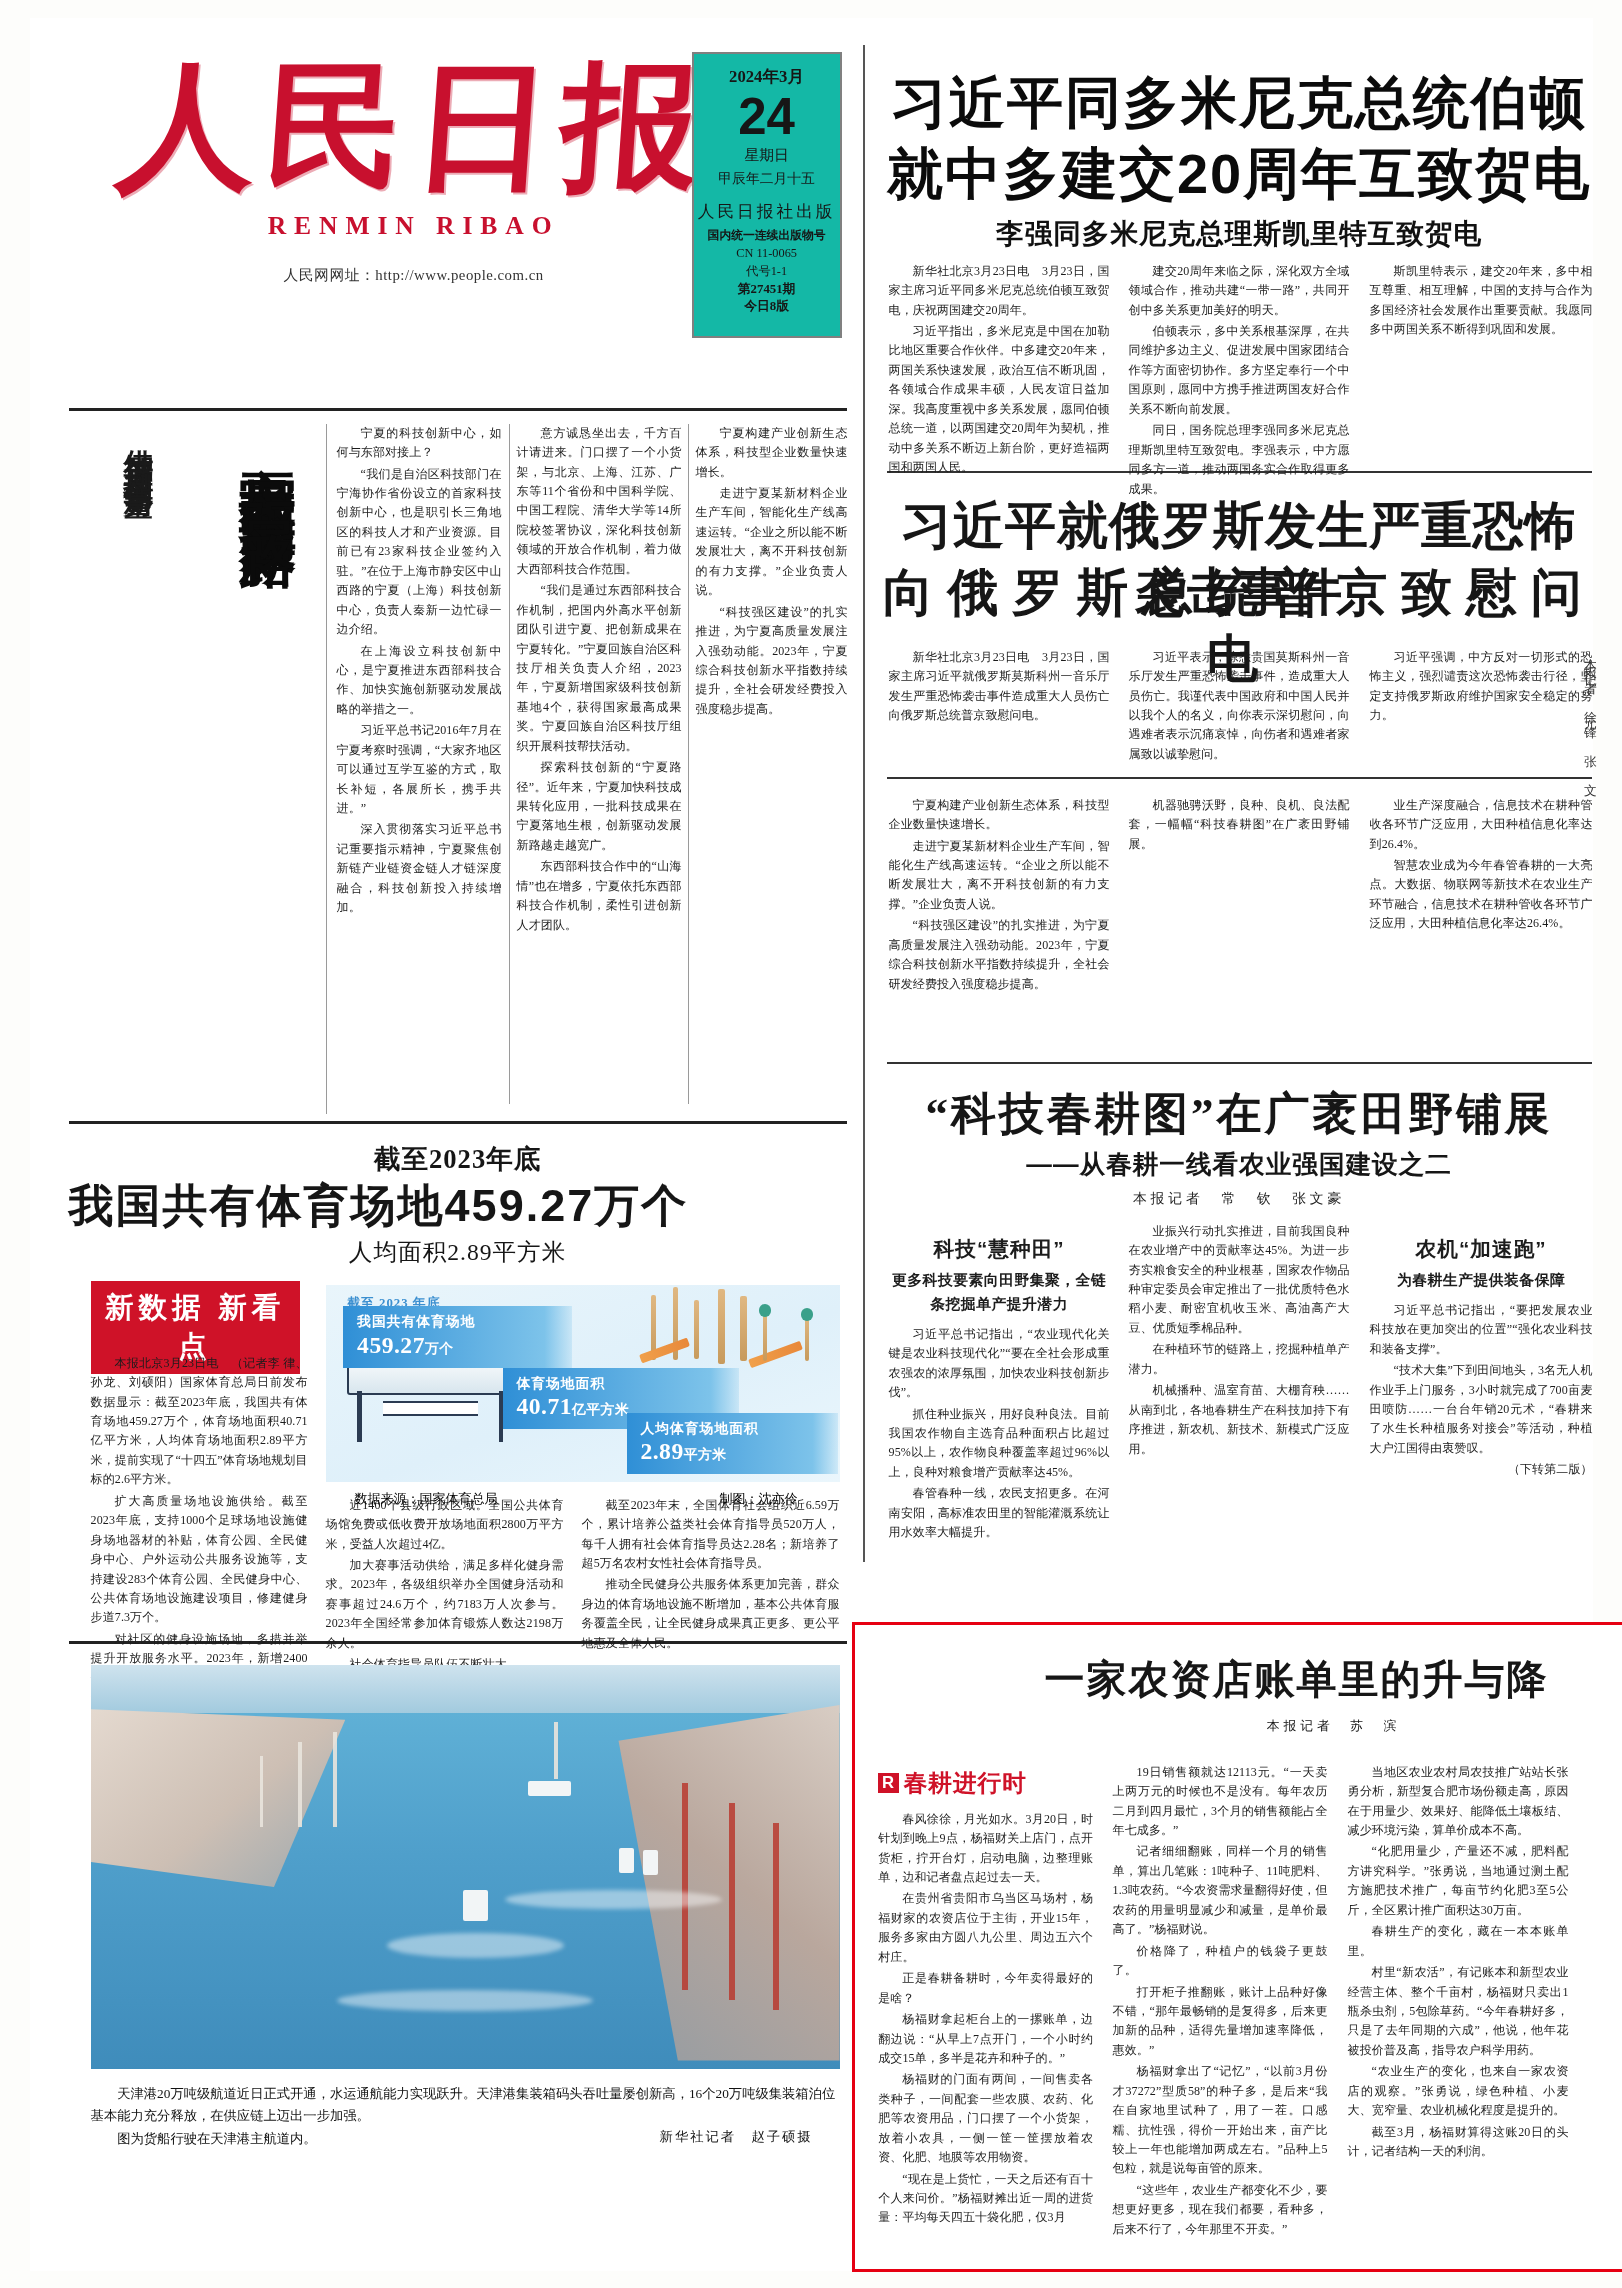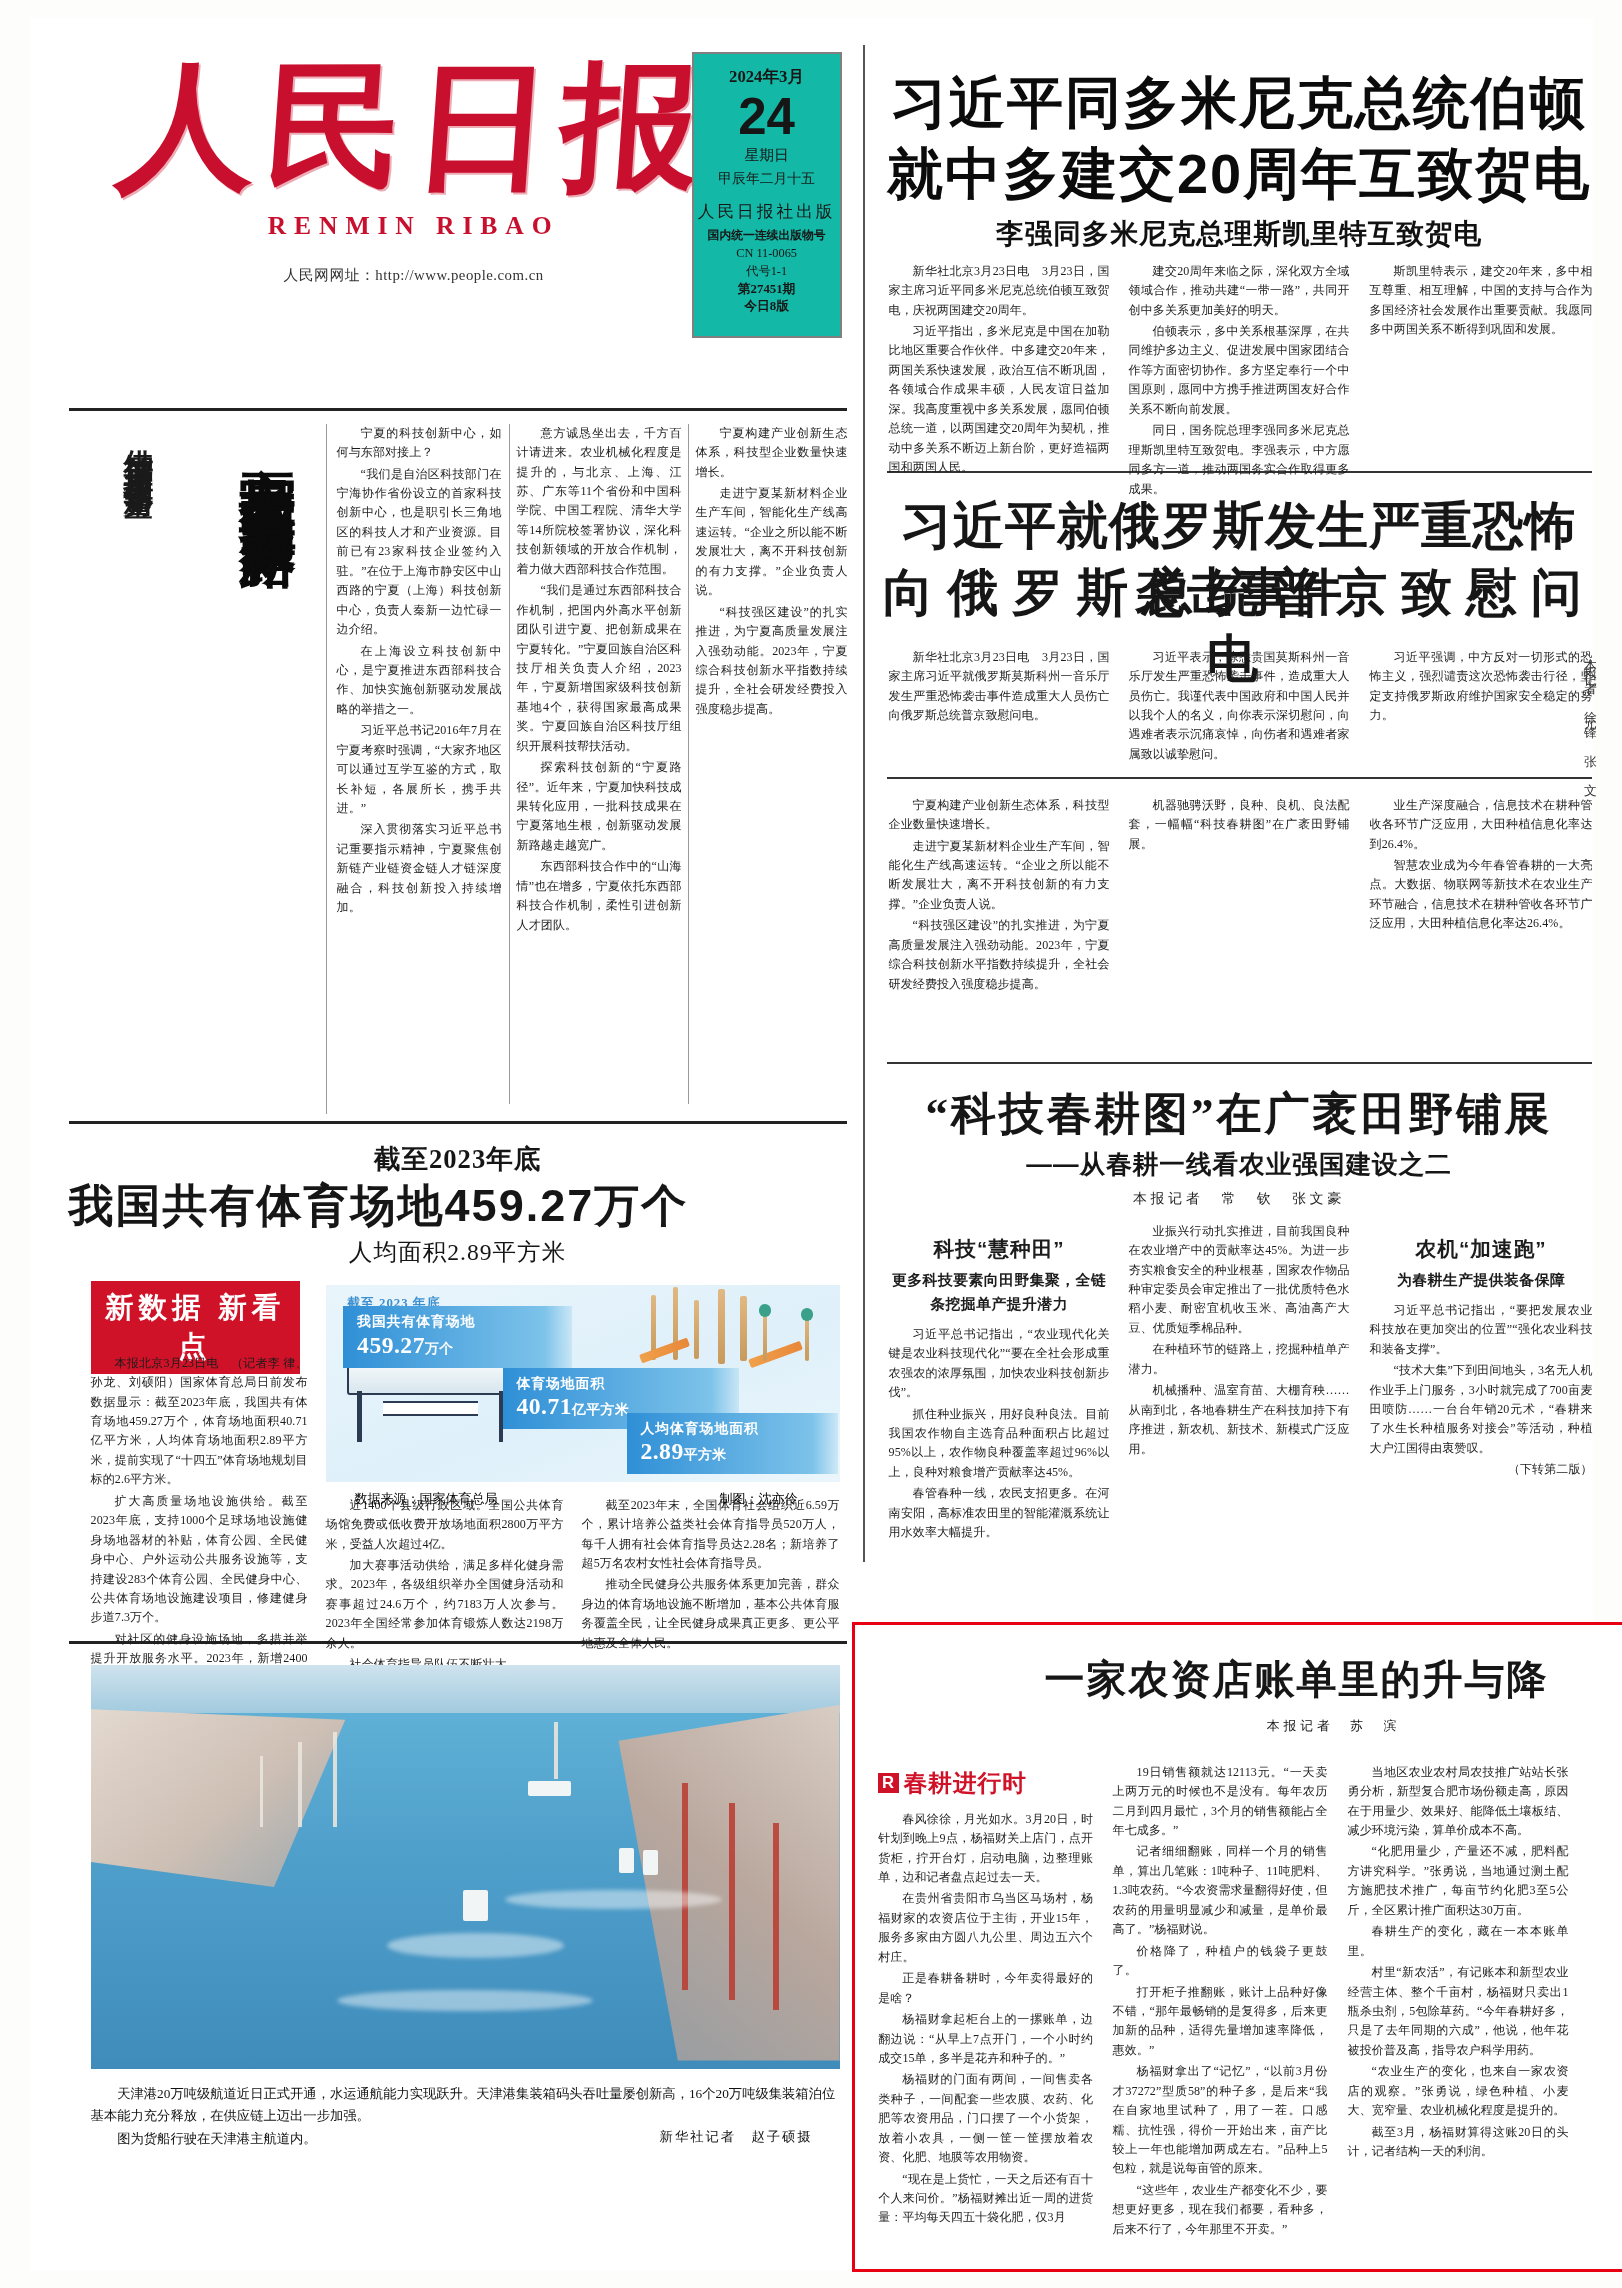--- a/index.html
+++ b/index.html
@@ -288,21 +288,21 @@
   <div class="vhl-byline" style="position:absolute;left:254px;top:630px;writing-mode:vertical-rl;text-orientation:upright;font-size:12.8px;letter-spacing:7.9px;color:#333;">本报记者　徐元锋　张　文</div>
 
   <div class="col" id="lf1" style="left:307px;top:406px;width:165px;height:680px;">
         <p>宁夏的科技创新中心，如何与东部对接上？</p>
         <p>“我们是自治区科技部门在宁海协作省份设立的首家科技创新中心，也是职引长三角地区的科技人才和产业资源。目前已有23家科技企业签约入驻。”在位于上海市静安区中山西路的宁夏（上海）科技创新中心，负责人秦新一边忙碌一边介绍。</p>
         <p>在上海设立科技创新中心，是宁夏推进东西部科技合作、加快实施创新驱动发展战略的举措之一。</p>
         <p>习近平总书记2016年7月在宁夏考察时强调，“大家齐地区可以通过互学互鉴的方式，取长补短，各展所长，携手共进。”</p>
         <p>深入贯彻落实习近平总书记重要指示精神，宁夏聚焦创新链产业链资金链人才链深度融合，科技创新投入持续增加。</p>
       </div>
   <div class="col" id="lf2" style="left:487px;top:406px;width:165px;height:680px;">
-        <p>意方诚恳坐出去，千方百计请进来。农业机械化程度是提升的，与北京、上海、江苏、广东等11个省份和中国科学院、中国工程院、清华大学等14所院校签署协议，深化科技创新领域的开放合作机制，着力做大西部科技合作范围。</p>
+        <p>意方诚恳坐出去，千方百计请进来。门口摆了一个小货架，与北京、上海、江苏、广东等11个省份和中国科学院、中国工程院、清华大学等14所院校签署协议，深化科技创新领域的开放合作机制，着力做大西部科技合作范围。</p>
         <p>“我们是通过东西部科技合作机制，把国内外高水平创新团队引进宁夏、把创新成果在宁夏转化。”宁夏回族自治区科技厅相关负责人介绍，2023年，宁夏新增国家级科技创新基地4个，获得国家最高成果奖。宁夏回族自治区科技厅组织开展科技帮扶活动。</p>
         <p>探索科技创新的“宁夏路径”。近年来，宁夏加快科技成果转化应用，一批科技成果在宁夏落地生根，创新驱动发展新路越走越宽广。</p>
         <p>东西部科技合作中的“山海情”也在增多，宁夏依托东西部科技合作机制，柔性引进创新人才团队。</p>
       </div>
   <div class="col" id="lf3" style="left:666px;top:406px;width:152px;height:680px;">
         <p>宁夏构建产业创新生态体系，科技型企业数量快速增长。</p>
         <p>走进宁夏某新材料企业生产车间，智能化生产线高速运转。“企业之所以能不断发展壮大，离不开科技创新的有力支撑。”企业负责人说。</p>
         <p>“科技强区建设”的扎实推进，为宁夏高质量发展注入强劲动能。2023年，宁夏综合科技创新水平指数持续提升，全社会研发经费投入强度稳步提高。</p>
       </div>
   <div class="vr" style="left:479px;top:406px;height:680px;"></div>

